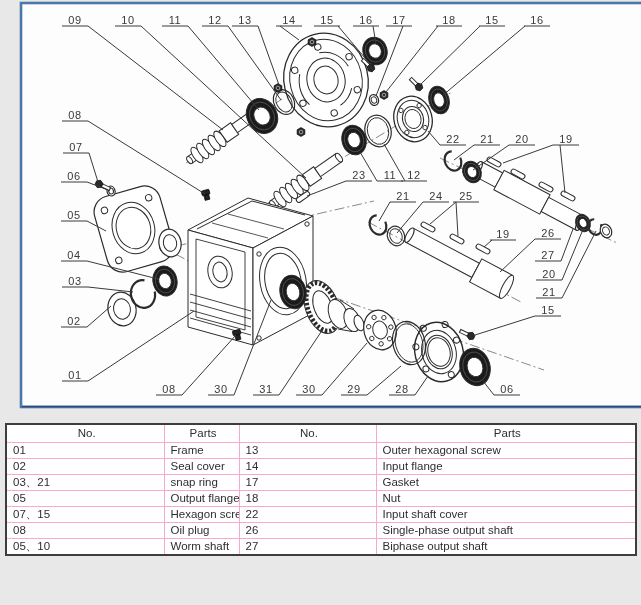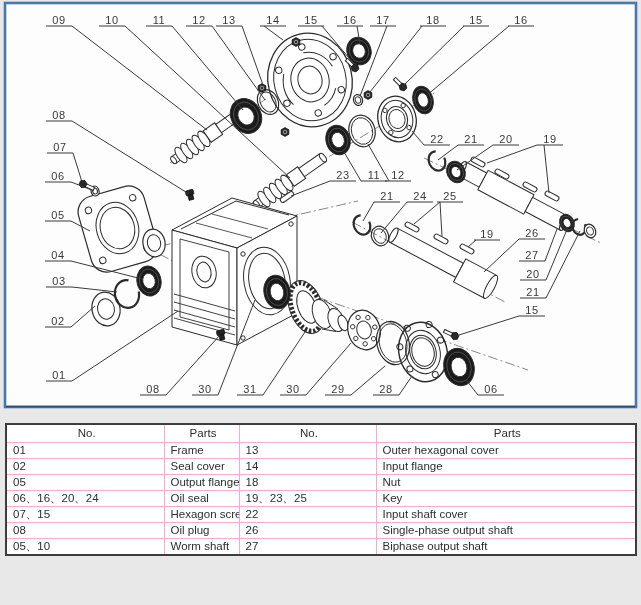--- a/index.html
+++ b/index.html
@@ -1,21 +1,21 @@
 <!DOCTYPE html>
 <html><head>
 <meta charset="utf-8">
 <style>
   html,body{margin:0;padding:0;}
   body{
     width:641px;height:605px;position:relative;overflow:hidden;
     background:#e8e8e8;
     font-family:"Liberation Sans", sans-serif;
   }
-  #diagram-wrap{position:absolute;left:0;top:0;width:563px;height:412px;}
+  #diagram-wrap{position:absolute;left:16px;top:0;width:563px;height:412px;}
   svg text{
     font-family:"Liberation Sans", sans-serif;
     font-size:11px;fill:#3a3a3a;letter-spacing:0.6px;
   }
   #parts-table{
     position:absolute;left:5px;top:423px;width:630px;
     border-collapse:collapse;background:#fff;table-layout:fixed;
     border:2px solid #3d3d3d;
   }
   #parts-table th,#parts-table td{
@@ -553,39 +553,39 @@
       <th>Parts</th>
       <th>No.</th>
       <th>Parts</th>
     </tr>
   </thead>
   <tbody id="parts-tbody">
       <tr>
         <td>01</td>
         <td>Frame</td>
         <td>13</td>
-        <td>Outer hexagonal cover</td>
+        <td>Outer hexagonal screw</td>
       </tr>
       <tr>
         <td>02</td>
         <td>Seal cover</td>
         <td>14</td>
         <td>Input flange</td>
       </tr>
       <tr>
+        <td>03、21</td>
+        <td>snap ring</td>
+        <td>17</td>
+        <td>Gasket</td>
+      </tr>
+      <tr>
         <td>05</td>
         <td>Output flange</td>
         <td>18</td>
         <td>Nut</td>
-      </tr>
-      <tr>
-        <td>06、16、20、24</td>
-        <td>Oil seal</td>
-        <td>19、23、25</td>
-        <td>Key</td>
       </tr>
       <tr>
         <td>07、15</td>
         <td>Hexagon screw</td>
         <td>22</td>
         <td>Input shaft cover</td>
       </tr>
       <tr>
         <td>08</td>
         <td>Oil plug</td>

